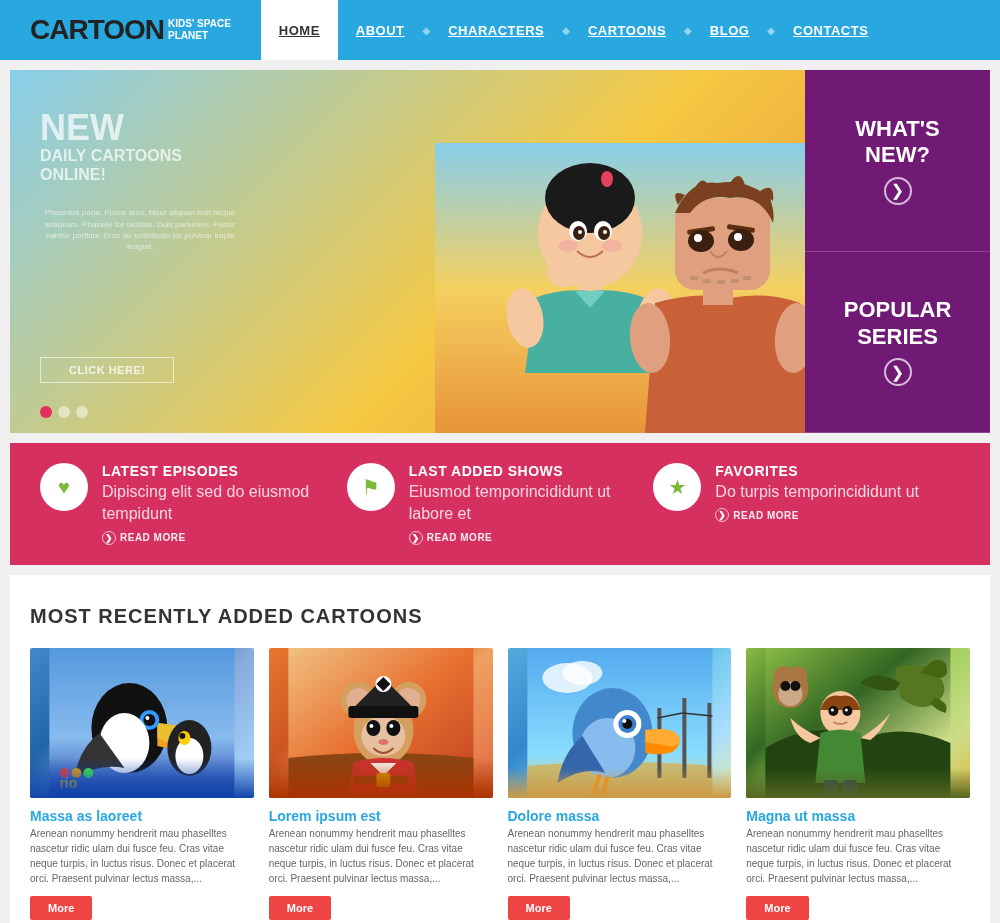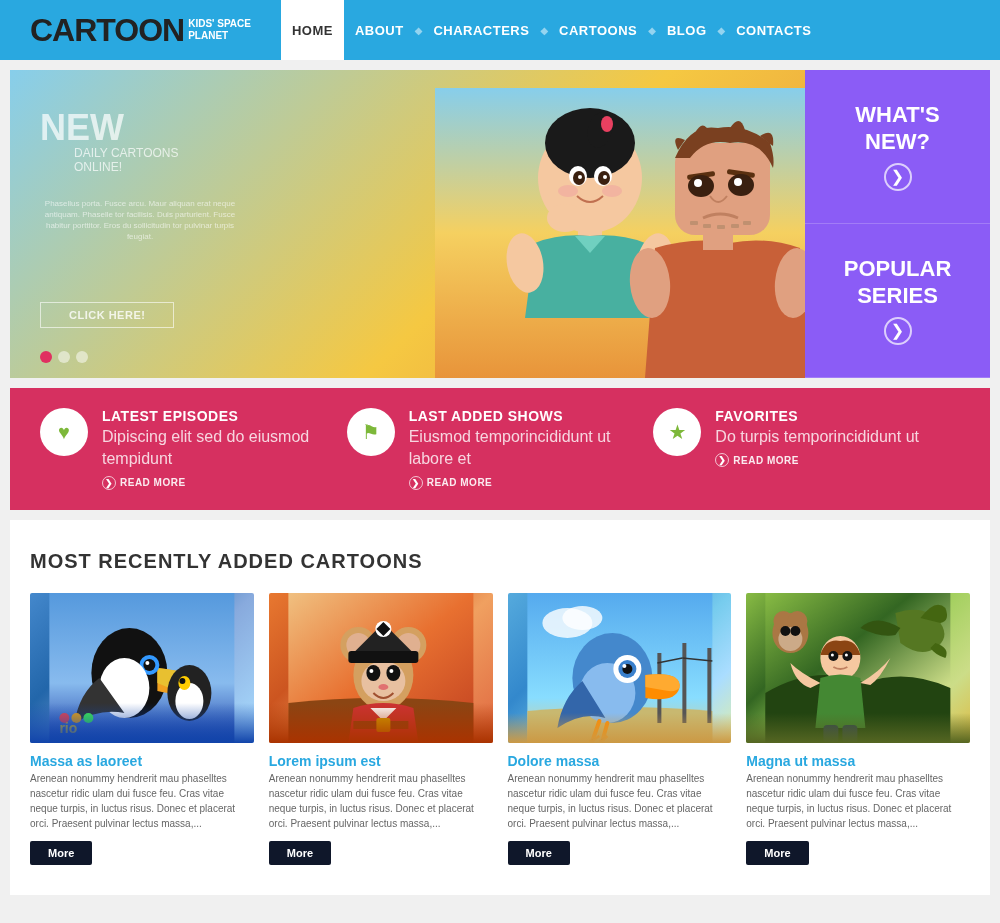--- a/index.html
+++ b/index.html
@@ -12,21 +12,21 @@
       align-items: stretch;
       height: 60px;
     }
     .logo-area {
       display: flex;
       align-items: center;
       padding: 0 30px;
       min-width: 200px;
     }
     .logo-main {
-      font-size: 32px;
+      font-size: 28px;
       font-weight: 900;
       color: #222;
       letter-spacing: -1px;
     }
     .logo-sub {
       display: flex;
       flex-direction: column;
       margin-left: 4px;
       font-size: 10px;
       font-weight: 700;
@@ -36,44 +36,45 @@
     .logo-sub span:first-child { color: #fff; }
     .logo-sub span:last-child { color: #fff; }
     nav {
       display: flex;
       align-items: stretch;
       flex: 1;
     }
     .nav-item {
       display: flex;
       align-items: center;
-      padding: 0 11px;
+      padding: 0 18px;
       color: #fff;
       font-size: 13px;
       font-weight: 700;
       cursor: pointer;
       text-transform: uppercase;
       letter-spacing: 0.5px;
       position: relative;
+      text-decoration: underline;
     }
     .nav-item.active {
       background: #fff;
       color: #333;
     }
     .nav-divider {
       color: rgba(255,255,255,0.5);
       display: flex;
       align-items: center;
       font-size: 10px;
     }
 
     
     .hero {
       display: flex;
-      height: 308px;
+      height: 363px;
       margin: 10px 10px 0;
     }
     .hero-main {
       flex: 1;
       background: linear-gradient(135deg, #87ceeb 0%, #f5c842 60%, #e8943a 100%);
       position: relative;
       overflow: hidden;
     }
     .hero-text-overlay {
       position: absolute;
@@ -83,26 +84,25 @@
       z-index: 2;
     }
     .hero-text-overlay .new-label {
       font-size: 36px;
       font-weight: 900;
       color: rgba(255,255,255,0.7);
       text-transform: uppercase;
       line-height: 1;
     }
     .hero-text-overlay .daily-label {
-      font-size: 12px;
-      font-weight: 400;
+      font-size: 16px;
+      font-weight: 700;
       color: rgba(255,255,255,0.7);
       text-transform: uppercase;
       line-height: 1.2;
-      margin-left: 34px;
     }
     .hero-text-overlay .small-text {
       font-size: 8px;
       color: rgba(255,255,255,0.6);
       margin-top: 23px;
       max-width: 200px;
       line-height: 1.4;
       text-align: center;
     }
     .hero-click-btn {
@@ -146,21 +146,21 @@
     }
     .dot.active { background: #e03060; }
 
     .hero-sidebar {
       width: 185px;
       display: flex;
       flex-direction: column;
     }
     .hero-sidebar-item {
       flex: 1;
-      background: #8b5cf6;
+      background: #701a75;
       display: flex;
       flex-direction: column;
       align-items: center;
       justify-content: center;
       cursor: pointer;
       border-bottom: 1px solid rgba(255,255,255,0.2);
     }
     .hero-sidebar-title {
       font-size: 22px;
       font-weight: 900;
@@ -329,21 +329,21 @@
       cursor: pointer;
     }
     .card-desc {
       font-size: 10px;
       color: #666;
       margin-top: 2px;
       line-height: 1.5;
     }
     .card-more-btn {
       margin-top: 10px;
-      background: #0f172a;
+      background: #ef4444;
       color: #fff;
       border: none;
       padding: 6px 18px;
       font-size: 11px;
       font-weight: 700;
       cursor: pointer;
       border-radius: 2px;
       width: fit-content;
       text-transform: capitalize;
     }

